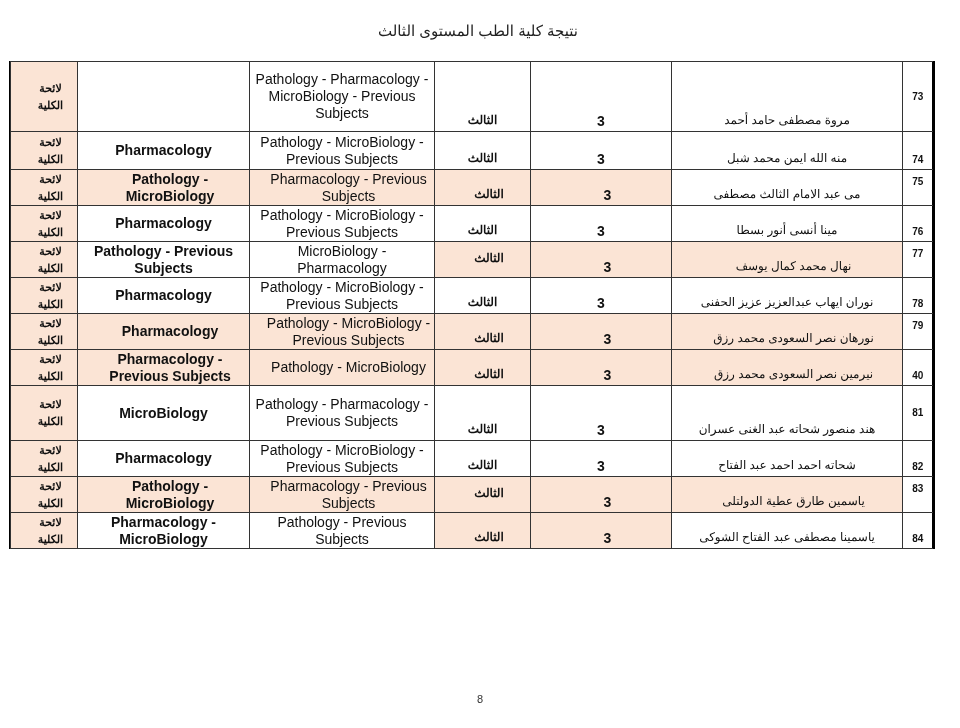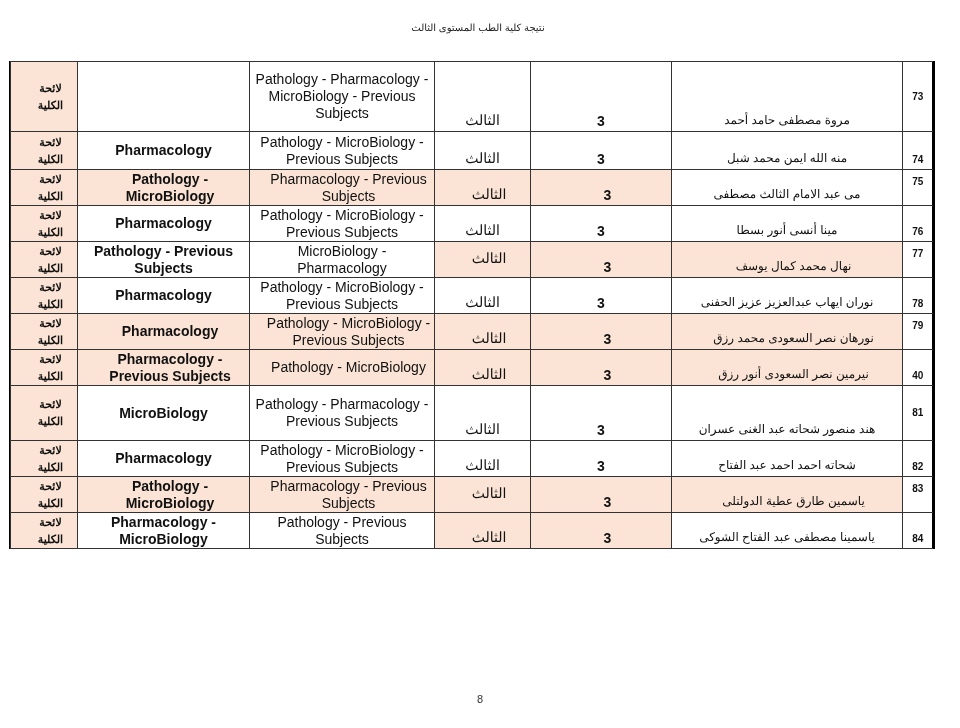--- a/index.html
+++ b/index.html
@@ -1,27 +1,27 @@
 <!DOCTYPE html>
 <html><head>
 <meta charset="utf-8">
 <style>
   html, body { margin: 0; padding: 0; background: #ffffff; }
   body { width: 960px; height: 728px; position: relative; overflow: hidden; font-family: "Liberation Sans", sans-serif; color: #111; }
-  .page-title { position: absolute; top: 22px; left: 0; width: 956px; text-align: center; font-size: 10px; color: #222; direction: rtl; }
+  .page-title { position: absolute; top: 22px; left: 0; width: 956px; text-align: center; font-size: 15px; color: #222; direction: rtl; }
   .table-wrap { position: absolute; left: 10px; top: 61px; width: 925px; }
   .left-rule { position: absolute; left: 9px; top: 61px; width: 3px; height: 488px; background: #000; }
   .right-rule { position: absolute; left: 932px; top: 61px; width: 3px; height: 488px; background: #000; }
   table { border-collapse: collapse; table-layout: fixed; width: 922px; }
   td { border: 1px solid #333; padding: 0 3px; font-size: 13.5px; line-height: 17px; text-align: center; overflow: hidden; }
   td.sh { background: #fbe4d5; padding-left: 16px; }
   td.reg { font-size: 11px; font-weight: bold; vertical-align: middle; direction: rtl; }
   td.failed { font-weight: bold; font-size: 14px; vertical-align: middle; margin-left: 11px; }
   td.subjects { vertical-align: middle; font-size: 14px; }
-  td.level { font-size: 14px; font-weight: normal; direction: rtl; vertical-align: bottom; padding-bottom: 2px; }
+  td.level { font-size: 12px; font-weight: bold; direction: rtl; vertical-align: bottom; padding-bottom: 2px; }
   td.grade { font-weight: bold; font-size: 14px; vertical-align: bottom; padding-bottom: 1px; }
   td.name { font-weight: normal; font-size: 12px; direction: rtl; vertical-align: bottom; padding-bottom: 2px; }
   td.num { font-weight: bold; font-size: 10px; vertical-align: bottom; padding-bottom: 1px; border-right: none; }
   td.num.mid { vertical-align: middle; }
   td.num.top { vertical-align: top; padding-top: 3px; }
   td.level.top, td.name.top { vertical-align: middle; }
   .page-number { position: absolute; top: 693px; left: 0; width: 960px; text-align: center; font-size: 11px; color: #333; }
 </style>
 </head>
 <body>
@@ -113,21 +113,21 @@
       <td class="name sh">نورهان نصر السعودى محمد رزق</td>
       <td class="num top">79</td>
     </tr>
 
     <tr style="height:36px">
       <td class="reg sh">لائحة الكلية</td>
       <td class="failed sh">Pharmacology - Previous Subjects</td>
       <td class="subjects sh">Pathology - MicroBiology</td>
       <td class="level sh">الثالث</td>
       <td class="grade sh">3</td>
-      <td class="name sh">نيرمين نصر السعودى أنور رزق</td>
+      <td class="name sh">نيرمين نصر السعودى محمد رزق</td>
       <td class="num">40</td>
     </tr>
 
     <tr style="height:55px">
       <td class="reg sh">لائحة الكلية</td>
       <td class="failed">MicroBiology</td>
       <td class="subjects">Pathology - Pharmacology - Previous Subjects</td>
       <td class="level">الثالث</td>
       <td class="grade">3</td>
       <td class="name">هند منصور شحاته عبد الغنى عسران</td>

